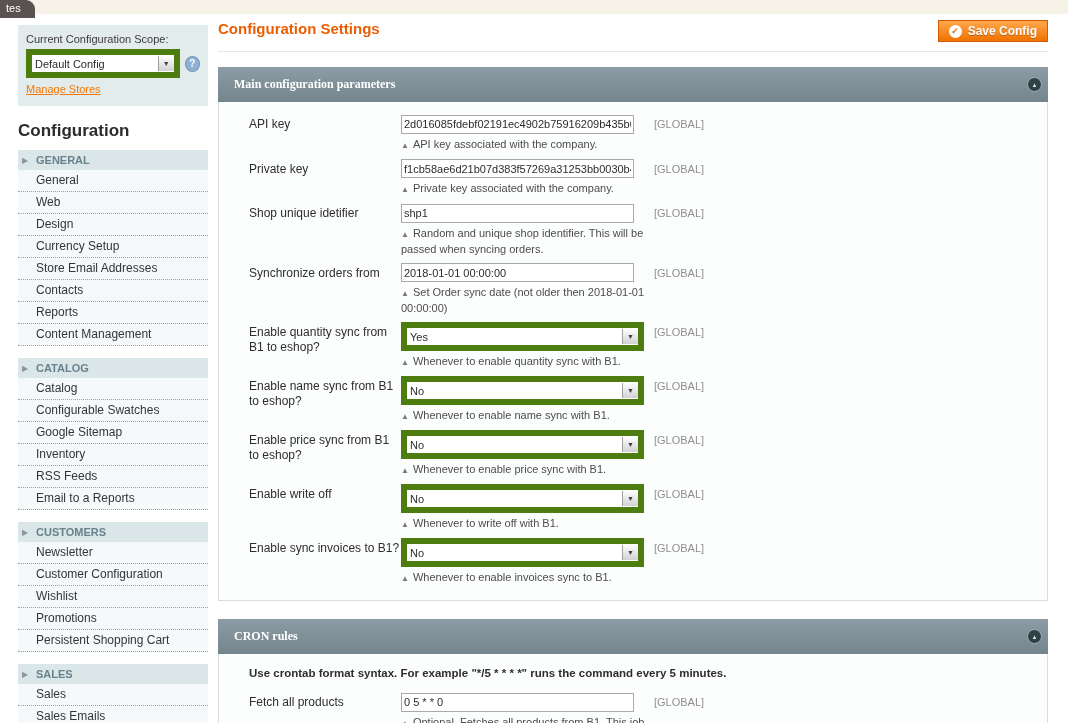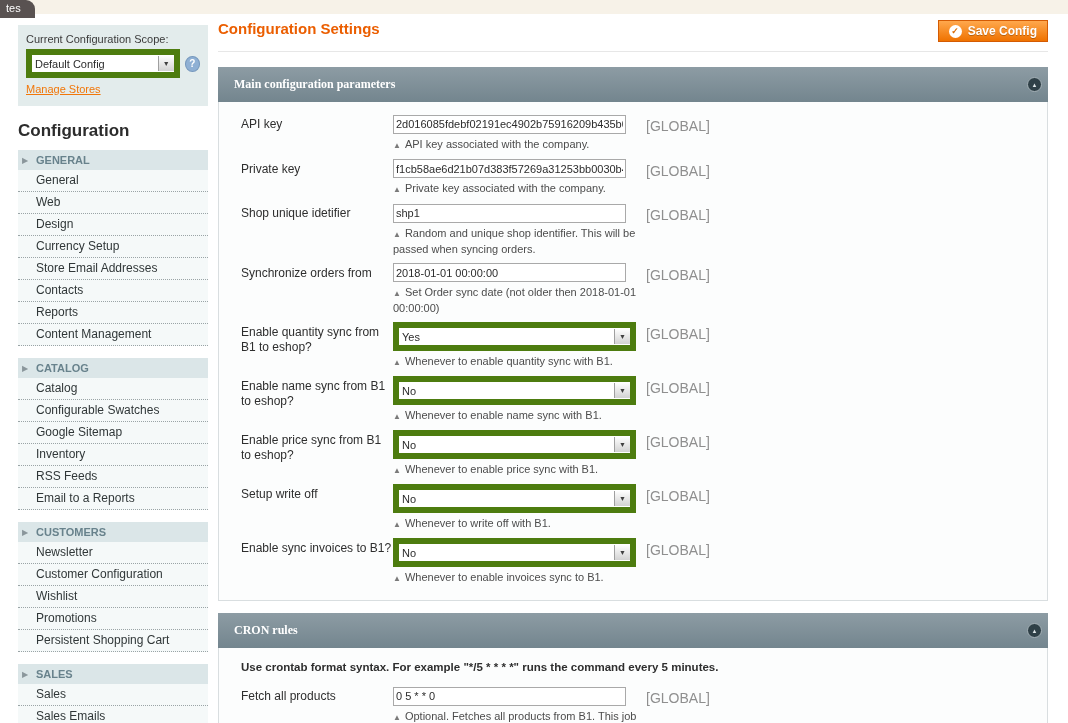--- a/index.html
+++ b/index.html
@@ -47,29 +47,29 @@
   .save-check { width:13px; height:13px; border-radius:50%; background:#fff; color:#d96a00; font-size:9px; font-weight:bold;
     display:flex; align-items:center; justify-content:center; text-shadow:none; }
   .head-divider { border-bottom:1px solid #e7e7e7; margin:9px 0 15px 0; }
 
   .section-header { background:linear-gradient(#8d9ca4,#73858e); height:35px; display:flex; align-items:center;
     justify-content:space-between; padding:0 6px 0 16px; cursor:pointer;font-family:Liberation Serif, serif; }
   .section-title { color:#fff; font-weight:bold; font-size:12px; }
   .collapse-btn { width:13px; height:13px; border-radius:50%; background:#2f4047; border:1px solid #a6b2b8;
     color:#dfe6e8; font-size:6px; display:flex; align-items:center; justify-content:center; cursor:pointer; }
 
-  .fieldset { border:1px solid #d9dee0; border-top:none; background:#fcfdfd; padding:12px 0 8px 0; margin-bottom:12px; }
+  .fieldset { border:1px solid #d9dee0; border-top:none; background:#fcfdfd; padding:12px 0 8px 8px; margin-bottom:18px; }
 
   .frow { display:flex; margin-bottom:6px; }
   .flabel { width:152px; padding-left:22px; font-size:12px; color:#2e2e2e; line-height:15px; padding-top:3px; flex:0 0 152px; }
   .ffield { width:253px; flex:0 0 253px; }
   .ffield input[type=text] { width:227px; border:1px solid #a9a9a9; font-size:11px; padding:2px 2px; height:13px;
     color:#2c2c2c; font-family:"Liberation Sans", sans-serif; background:#fff; }
   .ffield .fake-select { width:231px; }
-  .fscope { font-size:14px; color:#8f8f8f; padding-top:4px; }
+  .fscope { font-size:11px; color:#8f8f8f; padding-top:4px; }
   .comment { margin-top:3px; font-size:11px; color:#4c4c4c; width:252px; line-height:15px; }
   .comment-marker { font-size:8px; color:#7a7a7a; margin-right:4px; }
 
   .note { font-size:11.5px; color:#2e2e2e; margin:1px 0 13px 22px;font-weight:bold; }
 </style>
 </head>
 <body>
 
 <div id="stage">
   <div class="topstrip"></div>
@@ -246,21 +246,21 @@
             <span class="select-btn">▼</span>
           </div>
           <div class="comment">
             <span class="comment-marker">▲</span><span>Whenever to enable price sync with B1.</span>
           </div>
         </div>
         <div class="fscope">[GLOBAL]</div>
       </div>
 
       <div class="frow">
-        <div class="flabel">Setup write off</div>
+        <div class="flabel">Enable write off</div>
         <div class="ffield">
           <div class="fake-select">
             <span class="select-text">No</span>
             <span class="select-btn">▼</span>
           </div>
           <div class="comment">
             <span class="comment-marker">▲</span><span>Whenever to write off with B1.</span>
           </div>
         </div>
         <div class="fscope">[GLOBAL]</div>

